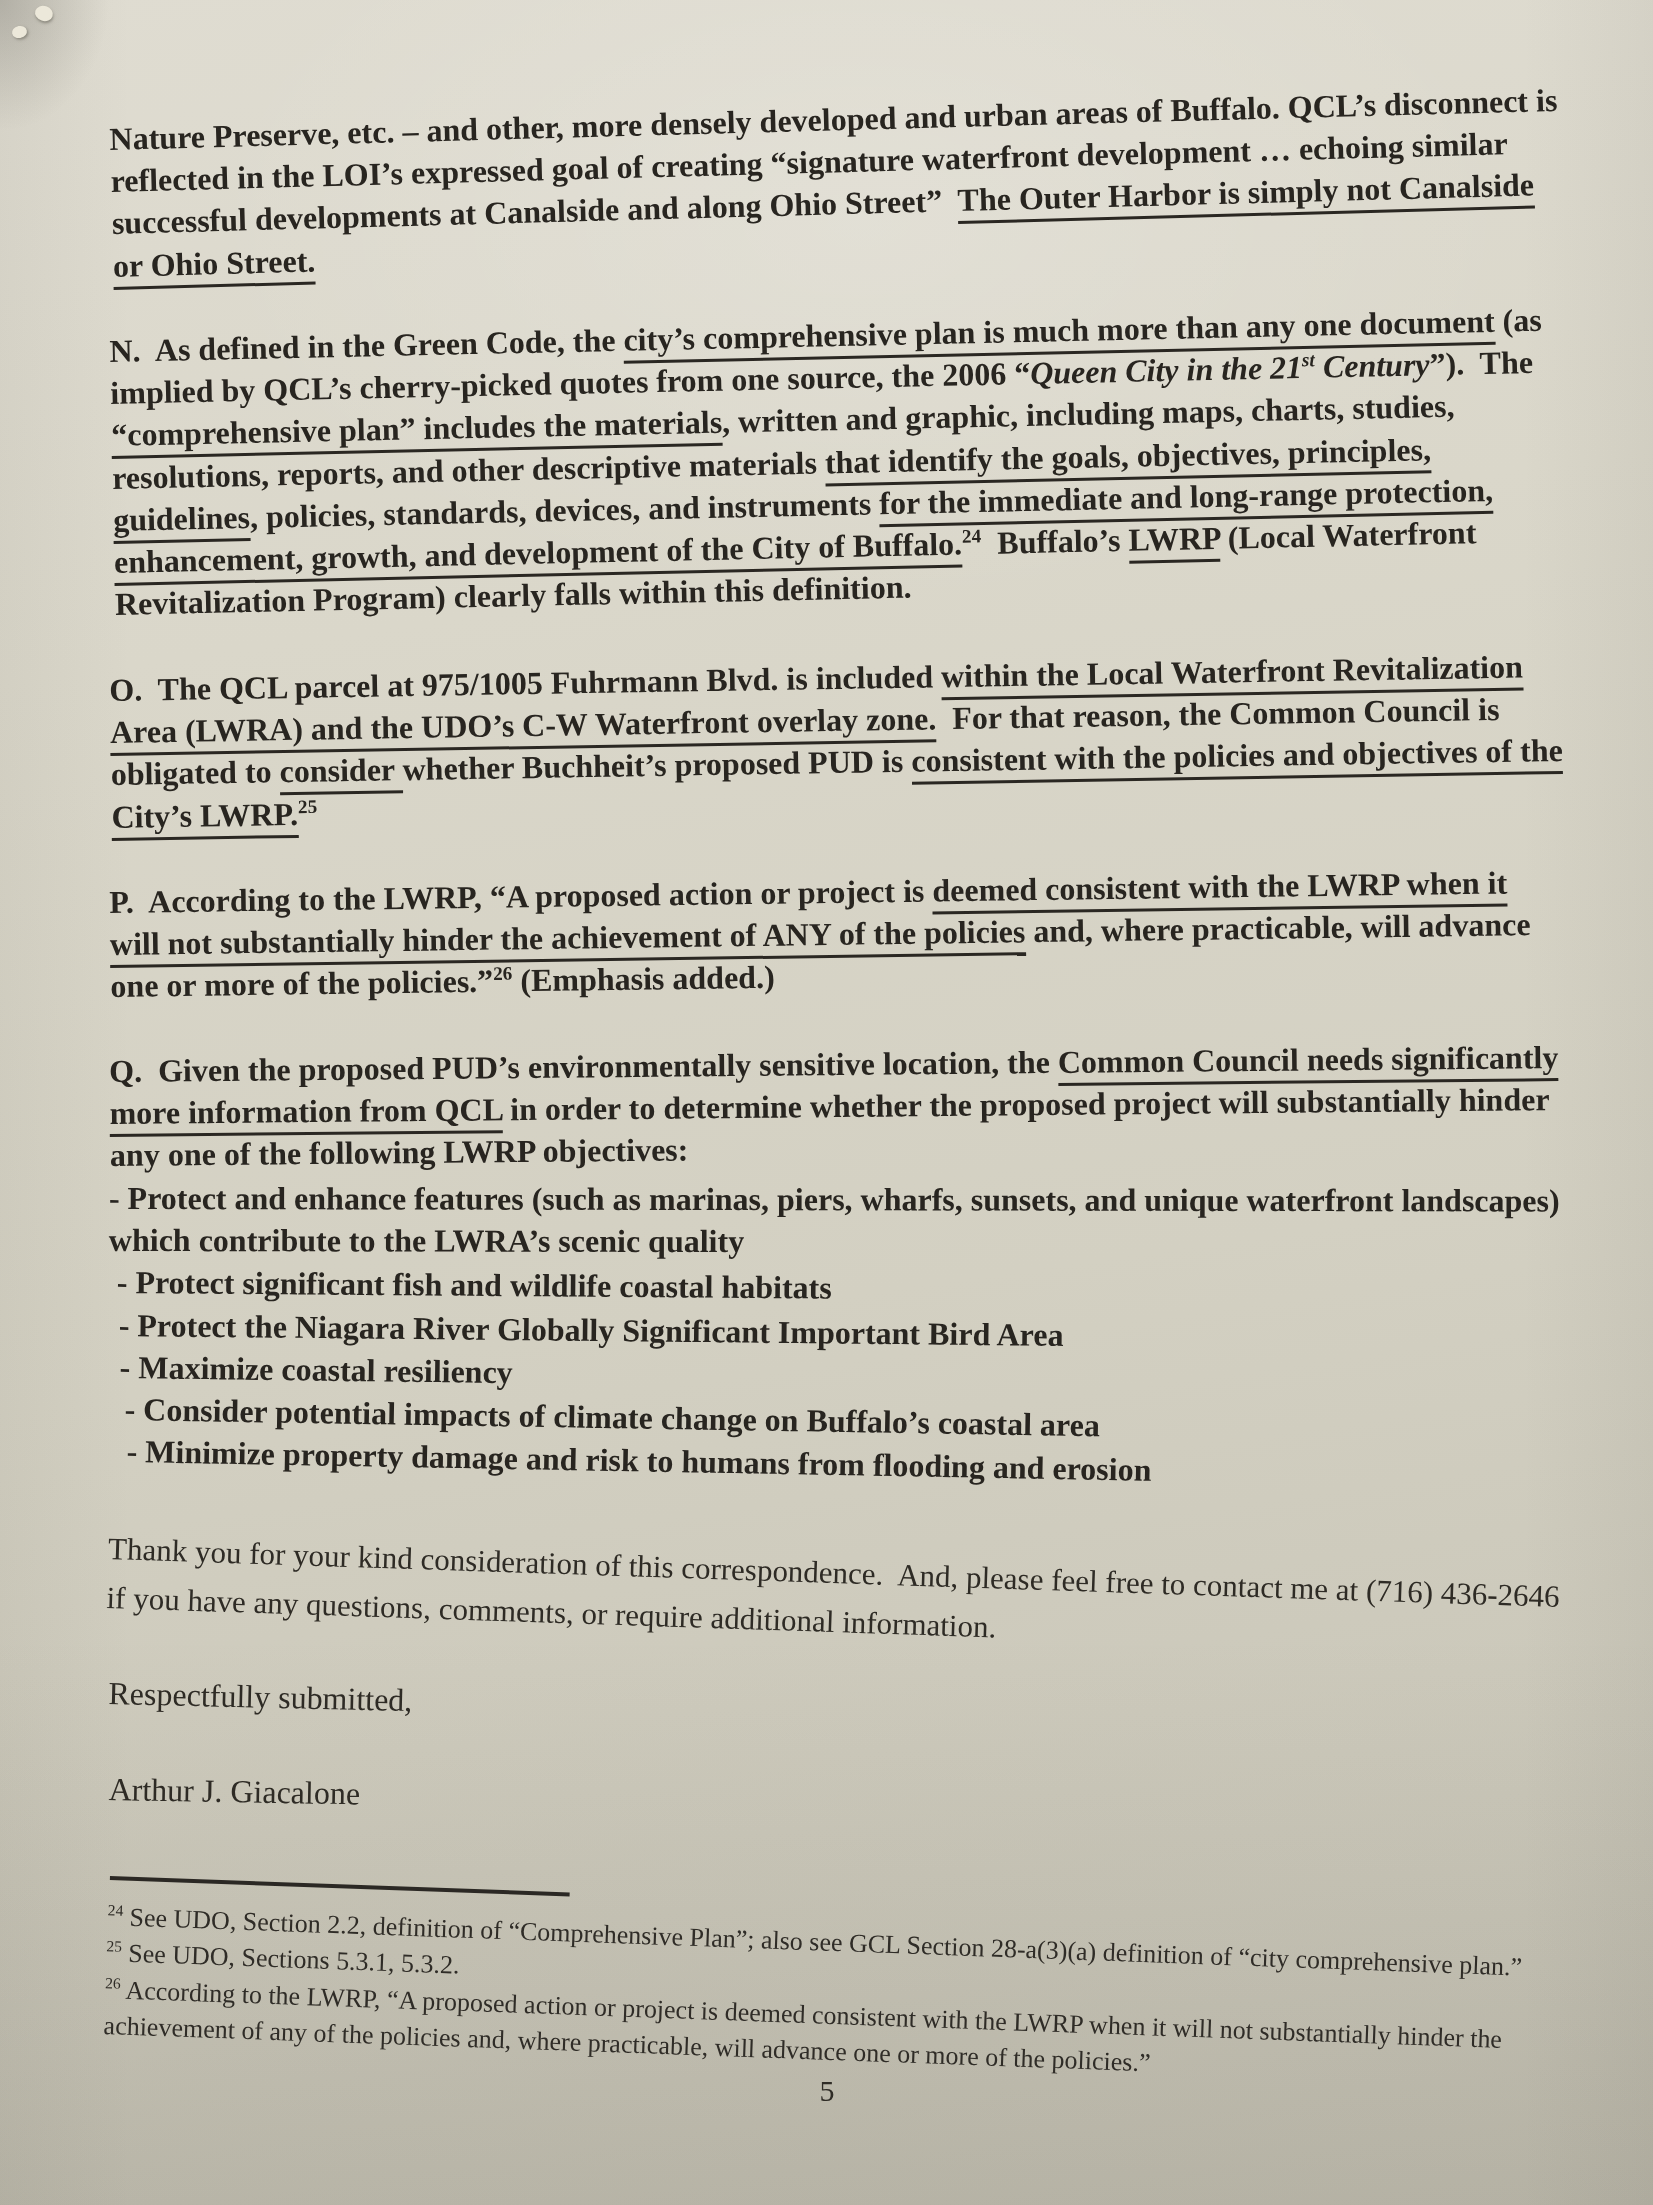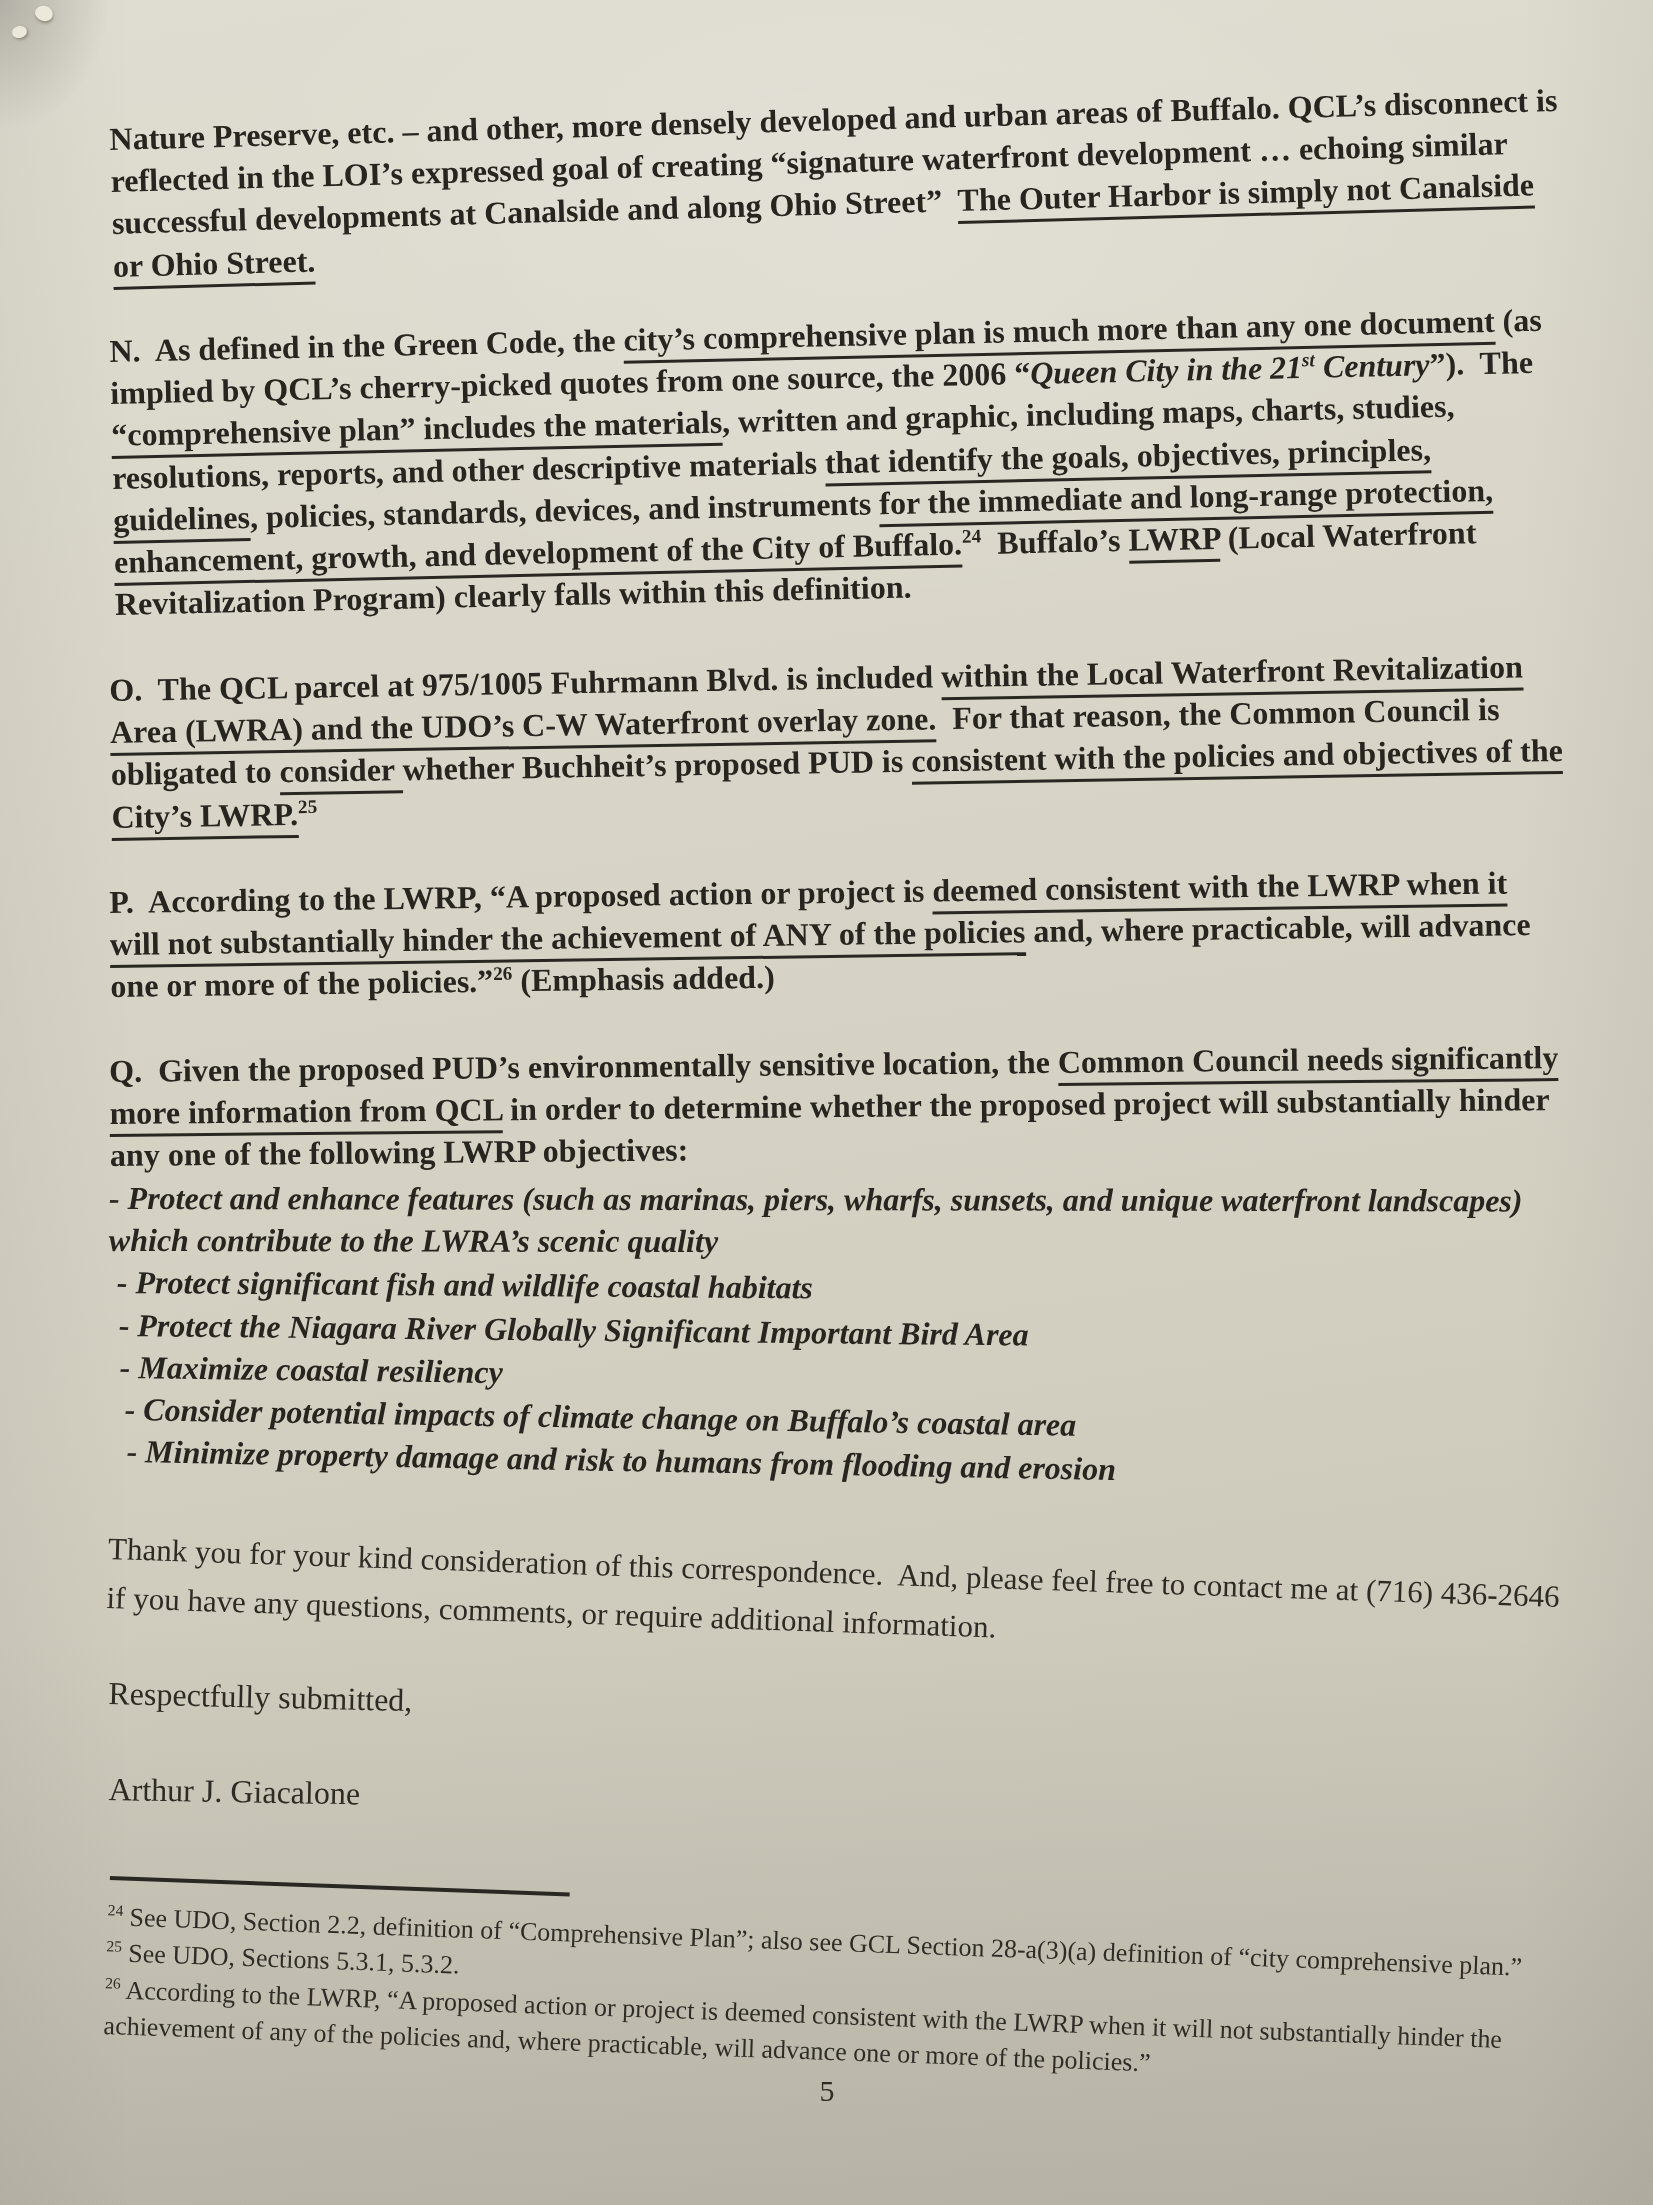--- a/index.html
+++ b/index.html
@@ -29,21 +29,21 @@
     margin:0 0 43px 0;
     font-size:32px; line-height:1.32; font-weight:700;
     color:#282520; letter-spacing:0;
     transform-origin:left top;
   }
   .reg { font-weight:400; color:#2e2b25; }
   .closing { font-size:31px; line-height:1.58; margin-bottom:49px; }
   .signoff { margin-bottom:54px; }
   .signature { margin-bottom:66px; }
 
-  .objectives { margin:0 0 52px 0;font-style:italic; }
+  .objectives { margin:0 0 52px 0; }
   .objectives .para { margin:0; }
 
   .u { border-bottom:3.9px solid #2a2722; padding-bottom:2.8px; }
   .i { font-style:italic; }
   .sup { vertical-align:super; font-size:0.60em; line-height:0; }
 
   .footblock { transform:rotate(2.05deg); transform-origin:left top; }
   .divider { width:460px; height:3.9px; background:#2b2824; margin:0 0 19px 1.1px; }
   .fn { margin:0; font-size:26px; line-height:1.40; font-weight:400; color:#2f2c27; }
 

